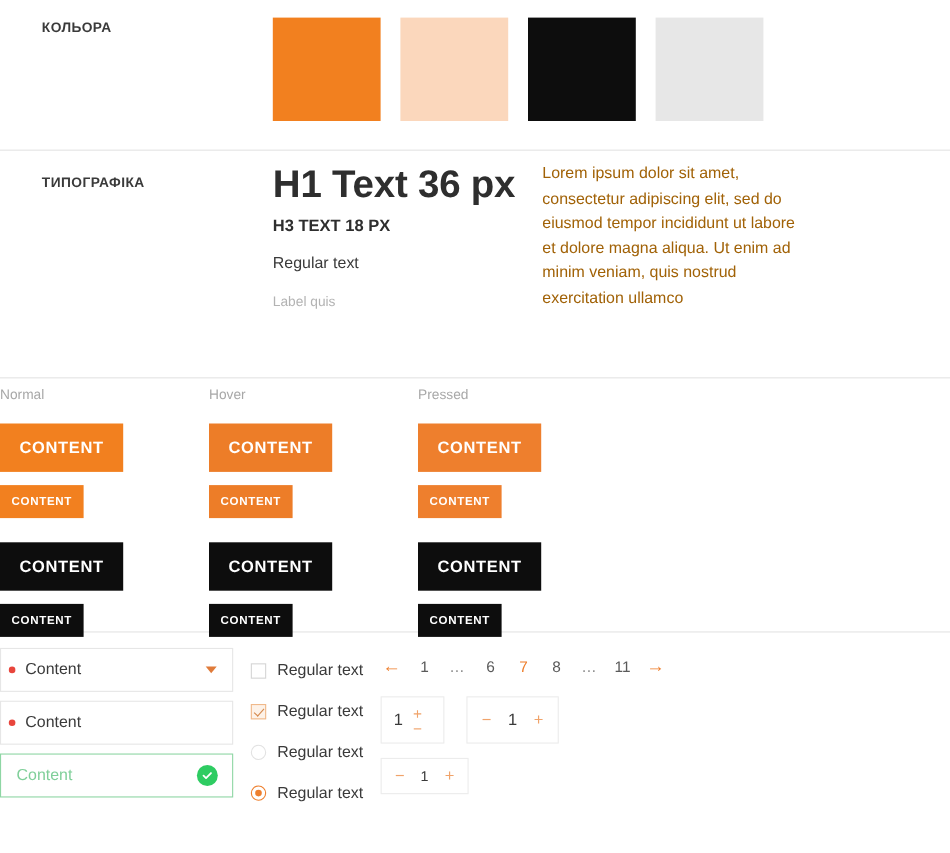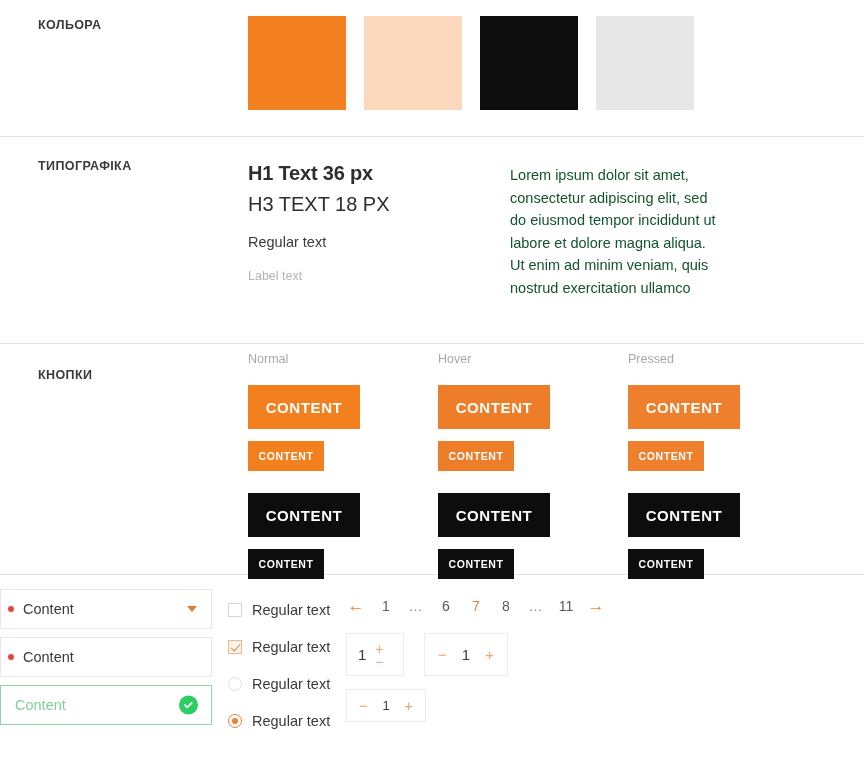--- a/index.html
+++ b/index.html
@@ -40,26 +40,26 @@
   .swatch-row { display: flex; gap: 18px; padding-top: 16px; }
   .swatch { width: 98px; height: 94px; }
 
   
   #sec-type { height: 207px; }
   #sec-type .sec-label { padding-top: 22px; }
   .type-cols { display: flex; padding-top: 10px; }
   .type-left { width: 245px; flex: 0 0 245px; }
   .type-right { flex: 1 1 auto; padding-right: 130px; }
 
-  .h1-text { font-size: 20px; font-weight: bold; color: #2e2e2e; line-height: 1.22; letter-spacing: -0.2px; margin: 14px 0 6px 0; }
+  .h1-text { font-size: 35px; font-weight: bold; color: #2e2e2e; line-height: 1.22; letter-spacing: -0.2px; margin: 0 0 6px 0; }
   .h2-text { font-size: 22px; font-weight: bold; color: #2e2e2e; line-height: 1.25; margin: 0 0 12px 0; }
-  .h3-text { font-size: 20px; font-weight: normal; color: #2e2e2e; line-height: 1.3; margin: 0 0 16px 0; }
+  .h3-text { font-size: 15px; font-weight: bold; color: #2e2e2e; line-height: 1.3; margin: 0 0 16px 0; }
   .reg-text { font-size: 14.5px; color: #3a3a3a; line-height: 1.3; margin: 0 0 16px 0; }
   .label-text { font-size: 12.5px; color: #b3b3b3; line-height: 1.3; margin: 0; }
-  .para-text { font-size: 14.5px; color: #14532d; line-height: 1.56; margin: 17px; }
+  .para-text { font-size: 14.5px; color: #a16207; line-height: 1.56; margin: 0; }
 
   
   #sec-buttons { height: 231px; }
   #sec-buttons .sec-label { padding-top: 24px; }
   .btn-cols { display: flex; padding-top: 8px; }
   .btn-col { width: 190px; flex: 0 0 190px; }
   .state-label { font-size: 12.5px; color: #a8a8a8; margin-bottom: 19px; }
 
   .btn {
     border: none;
@@ -218,31 +218,30 @@
   </div>
 
   <div class="section" id="sec-type">
     <div class="sec-label">ТИПОГРАФІКА</div>
     <div class="sec-body">
       <div class="type-cols">
         <div class="type-left">
           <div class="h1-text">H1 Text 36 px</div>
           <div class="h3-text">H3 TEXT 18 PX</div>
           <div class="reg-text">Regular text</div>
-          <div class="label-text">Label text</div>
+          <div class="label-text">Label quis</div>
         </div>
         <div class="type-right">
           <p class="para-text">Lorem ipsum dolor sit amet, consectetur adipiscing elit, sed do eiusmod tempor incididunt ut labore et dolore magna aliqua. Ut enim ad minim veniam, quis nostrud exercitation ullamco</p>
         </div>
       </div>
     </div>
   </div>
 
   <div class="section" id="sec-buttons">
-    <div class="sec-label">КНОПКИ</div>
     <div class="sec-body">
       <div class="btn-cols">
 
         <div class="btn-col">
           <div class="state-label">Normal</div>
           <button class="btn btn-lg pbtn0" style="background: rgb(242, 128, 31);">CONTENT</button>
           <button class="btn btn-sm pbtn0" style="background: rgb(242, 128, 31);">CONTENT</button>
           <div class="btn-gap"></div>
           <button class="btn btn-lg dbtn0" style="background: rgb(13, 13, 13);">CONTENT</button>
           <button class="btn btn-sm dbtn0" style="background: rgb(13, 13, 13);">CONTENT</button>

